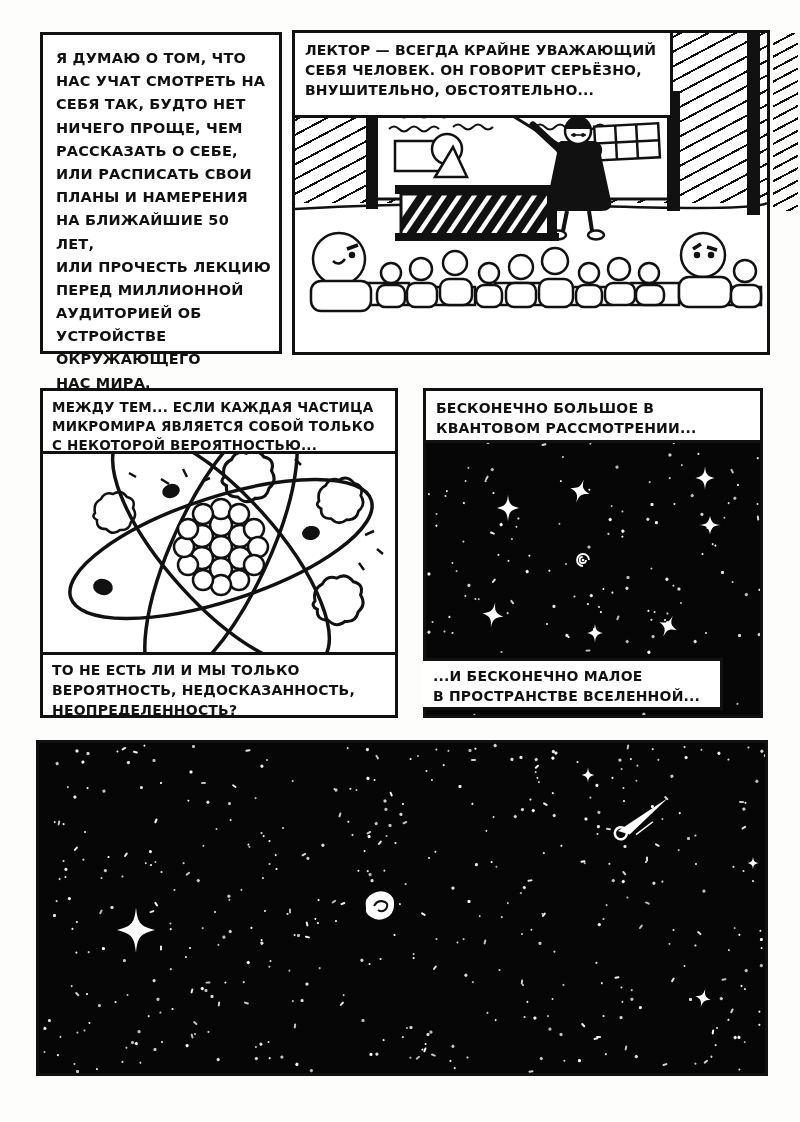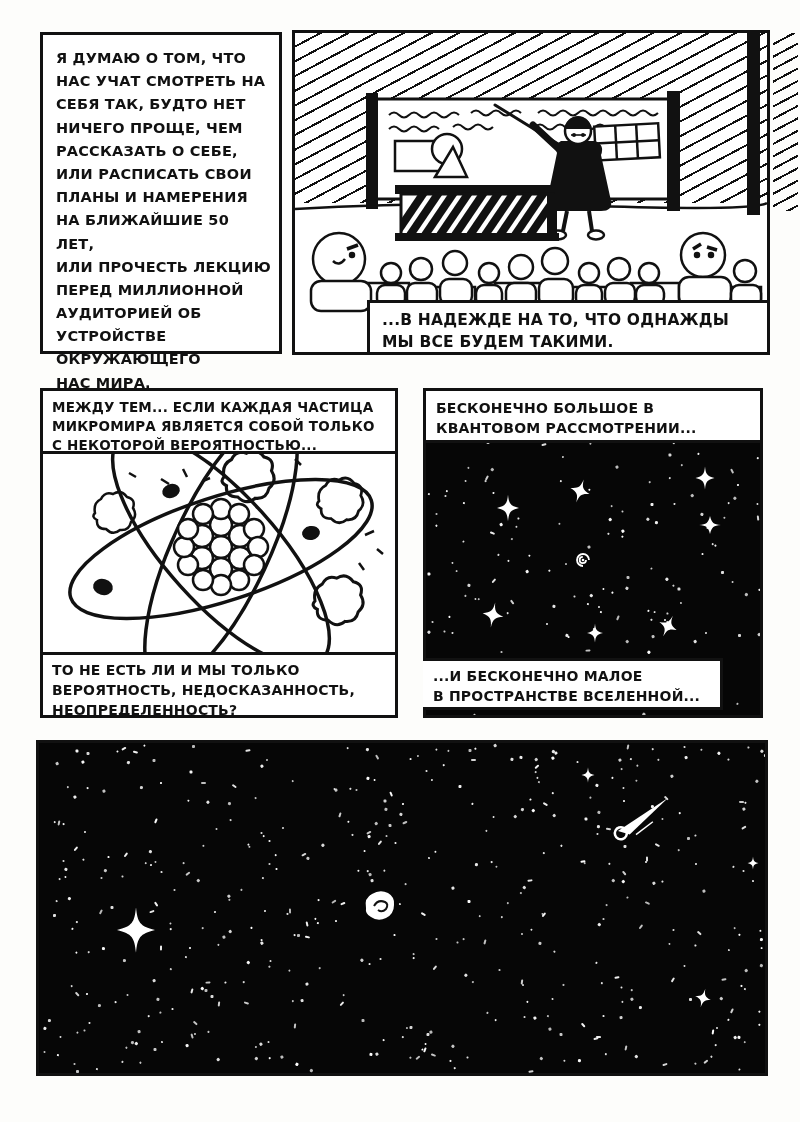--- a/index.html
+++ b/index.html
@@ -177,22 +177,23 @@
         <rect x="384" y="244" width="52" height="30" rx="10"></rect>
       <path d="M398 216 l8 -5 M412 214 l10 3" stroke-width="3.5" fill="none"></path>
       <circle cx="402" cy="222" r="2" fill="#111"></circle>
         <circle cx="416" cy="222" r="2" fill="#111"></circle>
       <circle cx="450" cy="238" r="11"></circle>
         <rect x="436" y="252" width="30" height="22" rx="8"></rect>
     </g>
     <rect x="452" y="0" width="13" height="182" fill="#111"></rect>
   </svg>
 
-  <div class="cap-box caption" id="p2-cap-bot">...В НАДЕЖДЕ НА ТО, ЧТО ОДНАЖДЫ
-МЫ ВСЕ БУДЕМ ТАКИМИ.</div>
+  <div class="cap-box caption" id="p2-cap-top">ЛЕКТОР — ВСЕГДА КРАЙНЕ УВАЖАЮЩИЙ
+СЕБЯ ЧЕЛОВЕК. ОН ГОВОРИТ СЕРЬЁЗНО,
+ВНУШИТЕЛЬНО, ОБСТОЯТЕЛЬНО...</div>
 </div>
 <div id="hatch-strip"></div>
 
 <div class="panel" id="panel3">
   <svg class="atom" width="352" height="204" viewBox="0 0 352 204">
     <g stroke="#111" stroke-width="2.5">
       <path d="M118 28 l8 5 M140 18 l4 8 M160 30 l7 -3 M86 22 l7 4"></path>
       <path d="M322 84 l9 -4 M334 98 l6 5 M316 112 l5 7 M252 8 l6 6"></path>
     </g>
     <g fill="none" stroke="#111" stroke-width="2.5">

